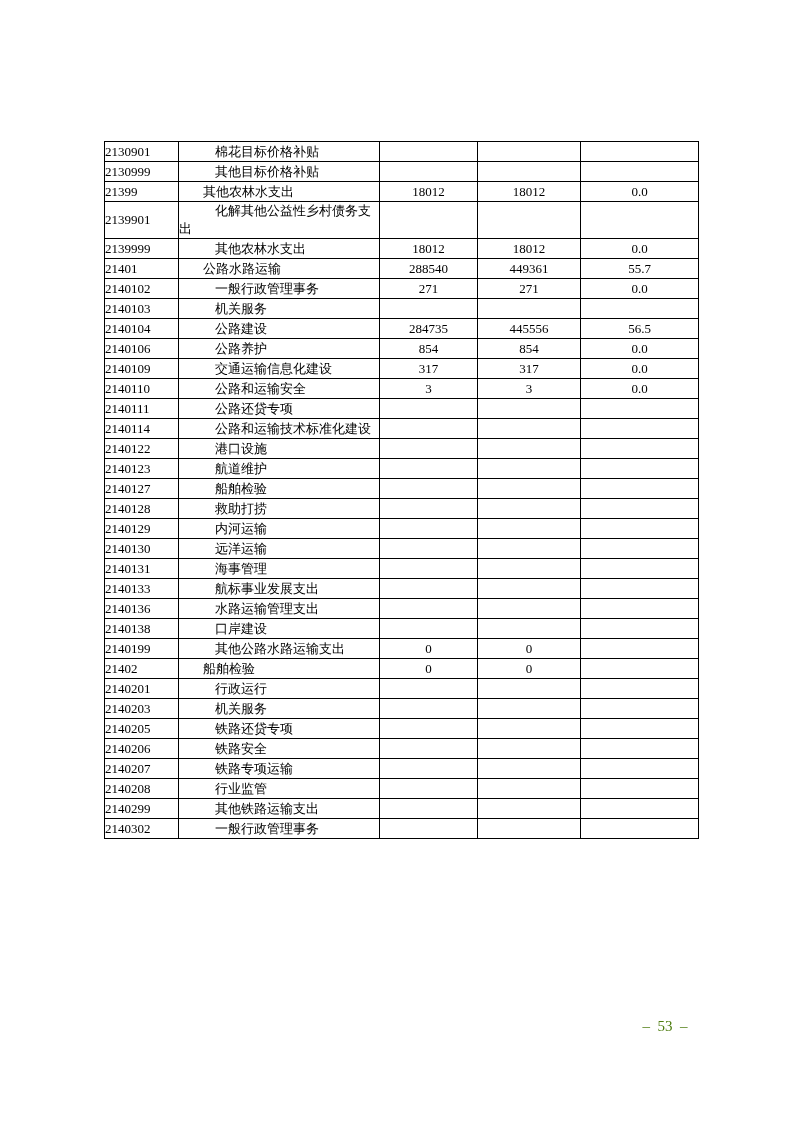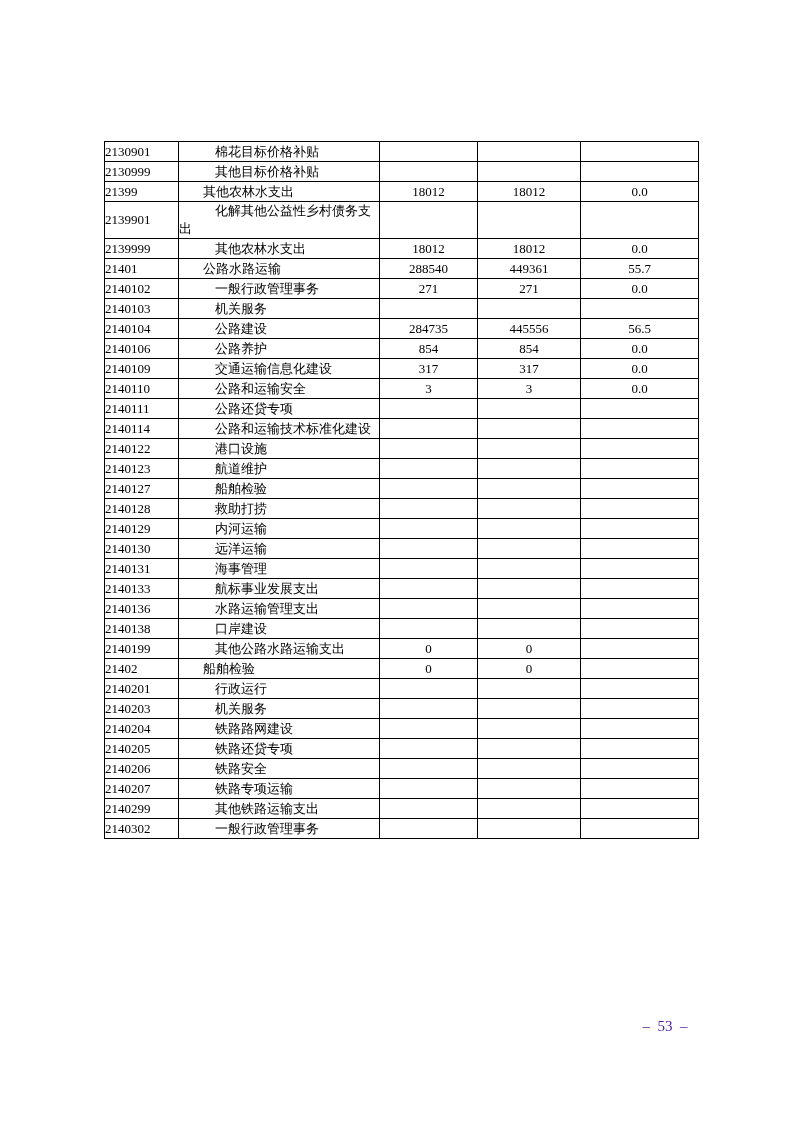--- a/index.html
+++ b/index.html
@@ -51,21 +51,21 @@
     text-align: center;
   }
   .page-number {
     position: absolute;
     left: 600px;
     top: 1018px;
     width: 130px;
     text-align: center;
     font-size: 15px;
     white-space: pre;
-    color: #4c1d95;
+    color: #4d7c0f;
   }
 </style>
 </head>
 <body>
 
 <div class="page">
 
   <table class="budget">
     <colgroup>
       <col class="c-code">
@@ -265,27 +265,20 @@
           <td class="num"></td>
         </tr>
         <tr>
           <td class="code">2140203</td>
           <td class="name lvl2">机关服务</td>
           <td class="num"></td>
           <td class="num"></td>
           <td class="num"></td>
         </tr>
         <tr>
-          <td class="code">2140204</td>
-          <td class="name lvl2">铁路路网建设</td>
-          <td class="num"></td>
-          <td class="num"></td>
-          <td class="num"></td>
-        </tr>
-        <tr>
           <td class="code">2140205</td>
           <td class="name lvl2">铁路还贷专项</td>
           <td class="num"></td>
           <td class="num"></td>
           <td class="num"></td>
         </tr>
         <tr>
           <td class="code">2140206</td>
           <td class="name lvl2">铁路安全</td>
           <td class="num"></td>
@@ -293,20 +286,27 @@
           <td class="num"></td>
         </tr>
         <tr>
           <td class="code">2140207</td>
           <td class="name lvl2">铁路专项运输</td>
           <td class="num"></td>
           <td class="num"></td>
           <td class="num"></td>
         </tr>
         <tr>
+          <td class="code">2140208</td>
+          <td class="name lvl2">行业监管</td>
+          <td class="num"></td>
+          <td class="num"></td>
+          <td class="num"></td>
+        </tr>
+        <tr>
           <td class="code">2140299</td>
           <td class="name lvl2">其他铁路运输支出</td>
           <td class="num"></td>
           <td class="num"></td>
           <td class="num"></td>
         </tr>
         <tr>
           <td class="code">2140302</td>
           <td class="name lvl2">一般行政管理事务</td>
           <td class="num"></td>

